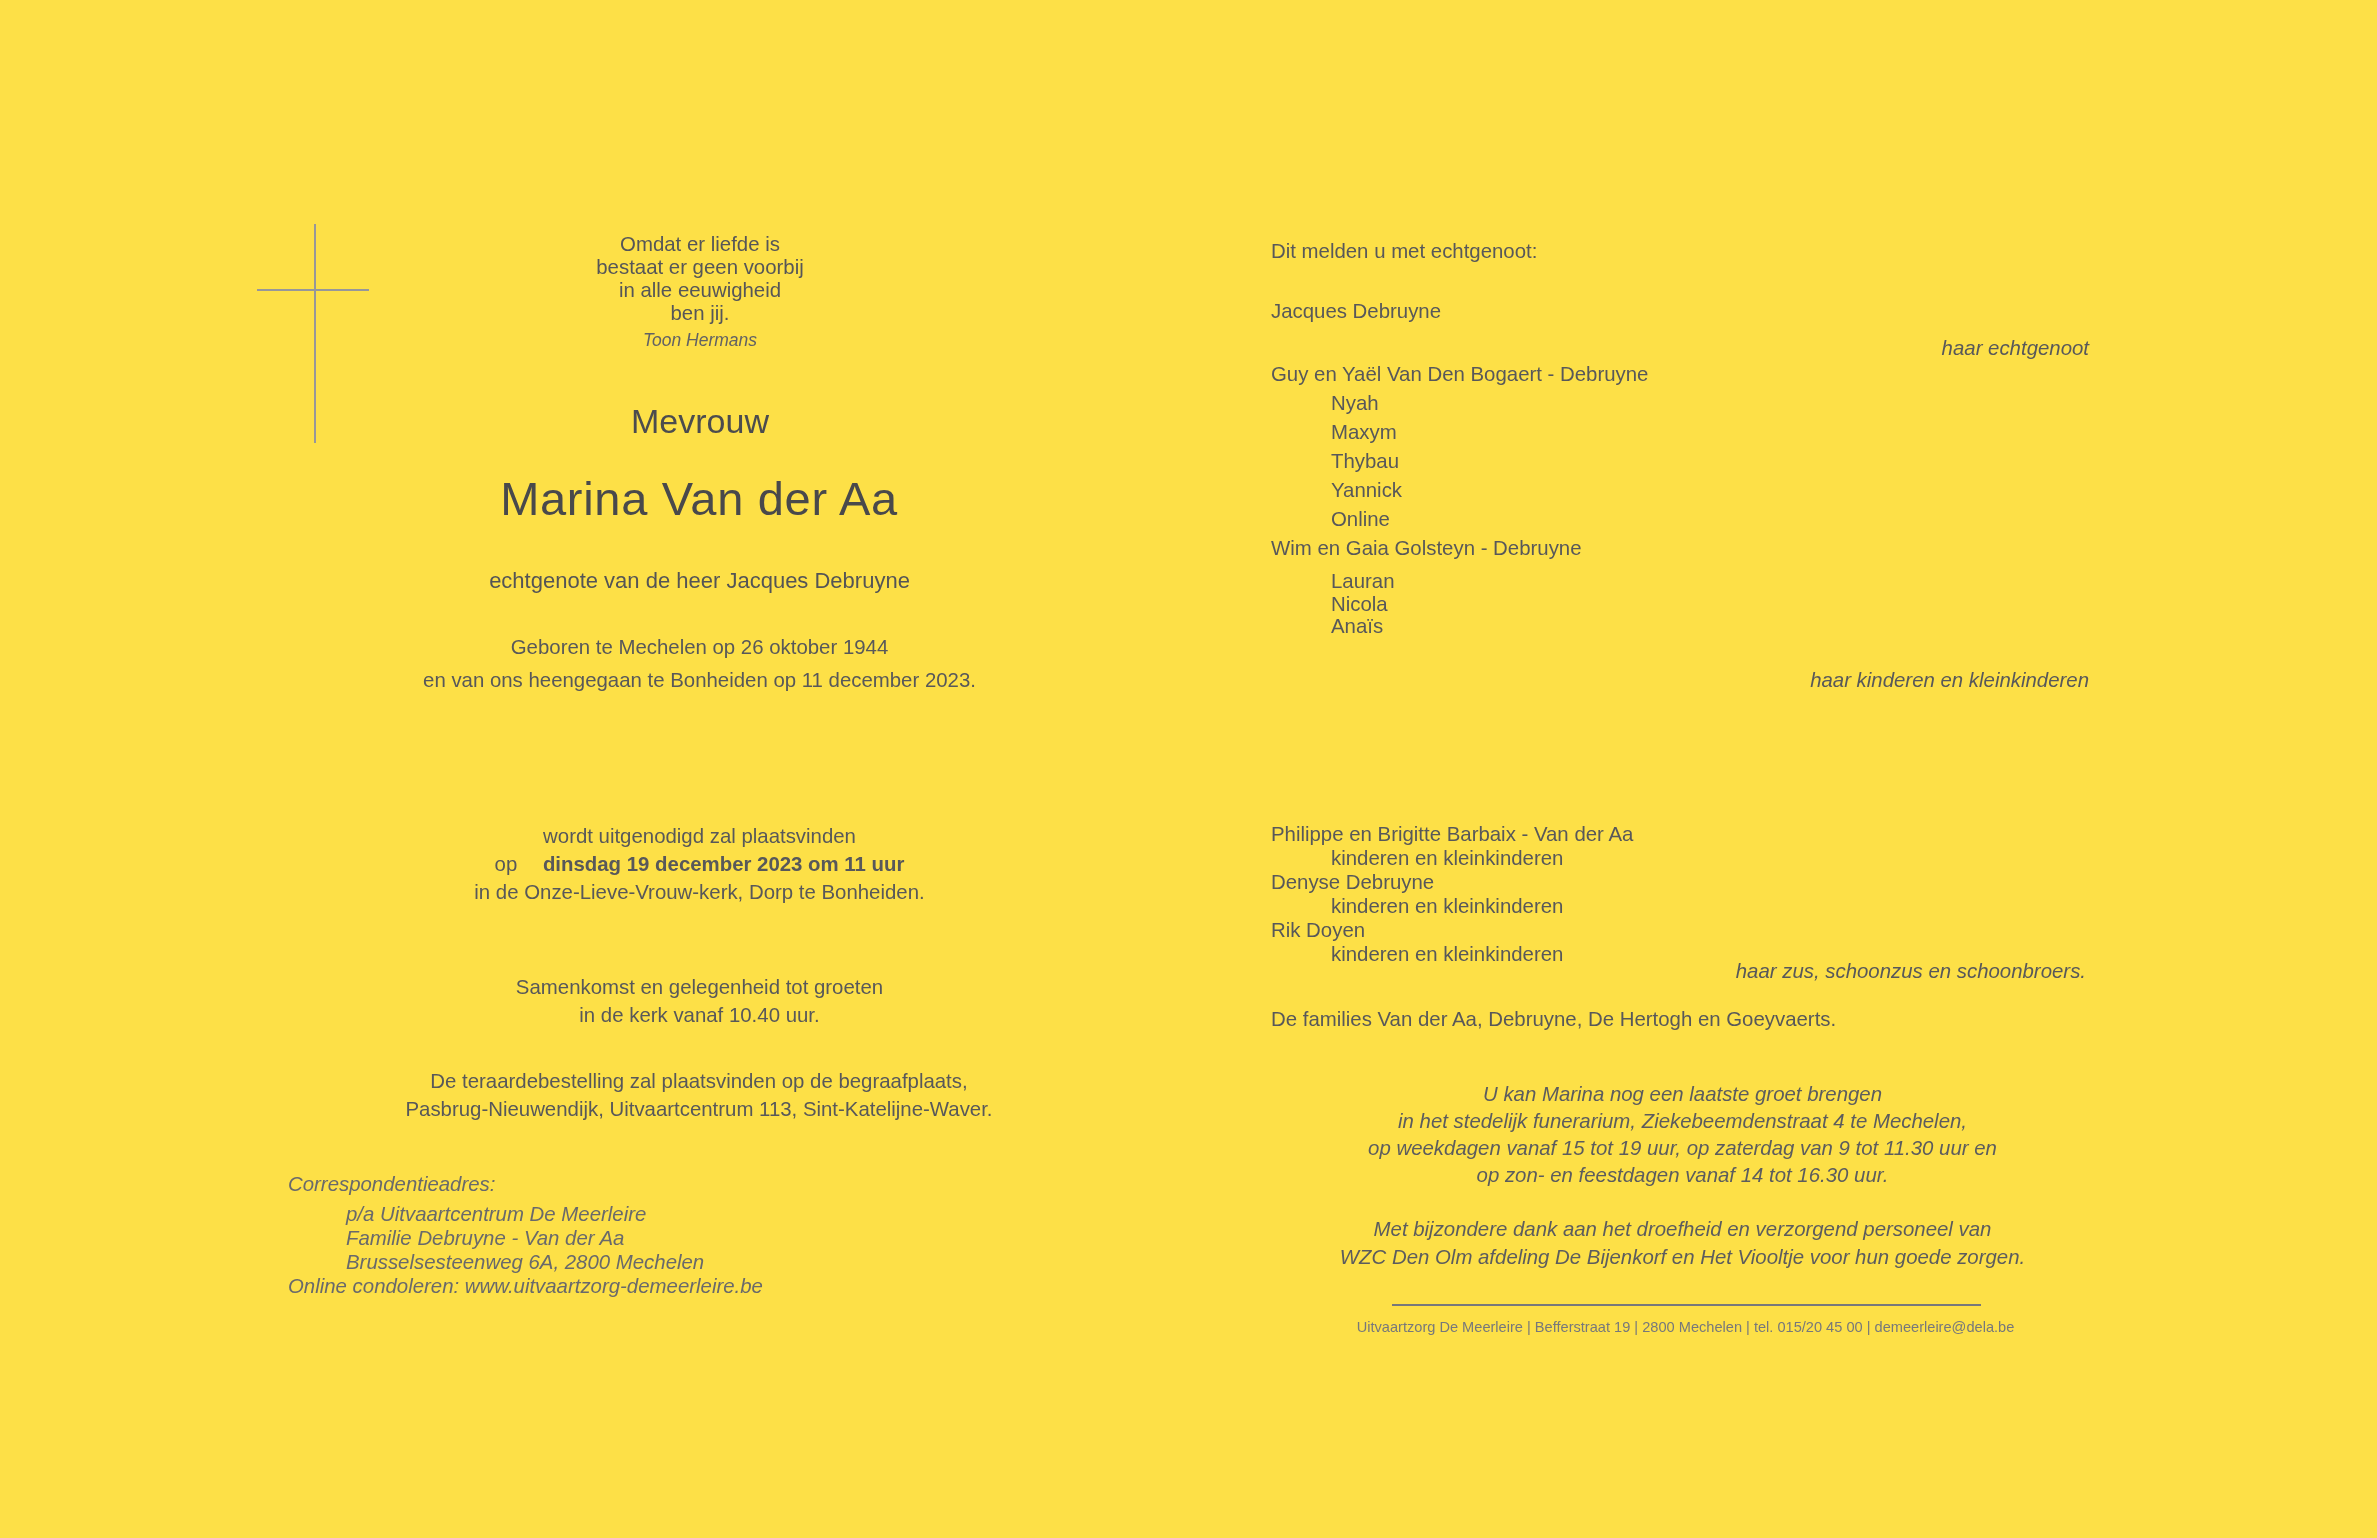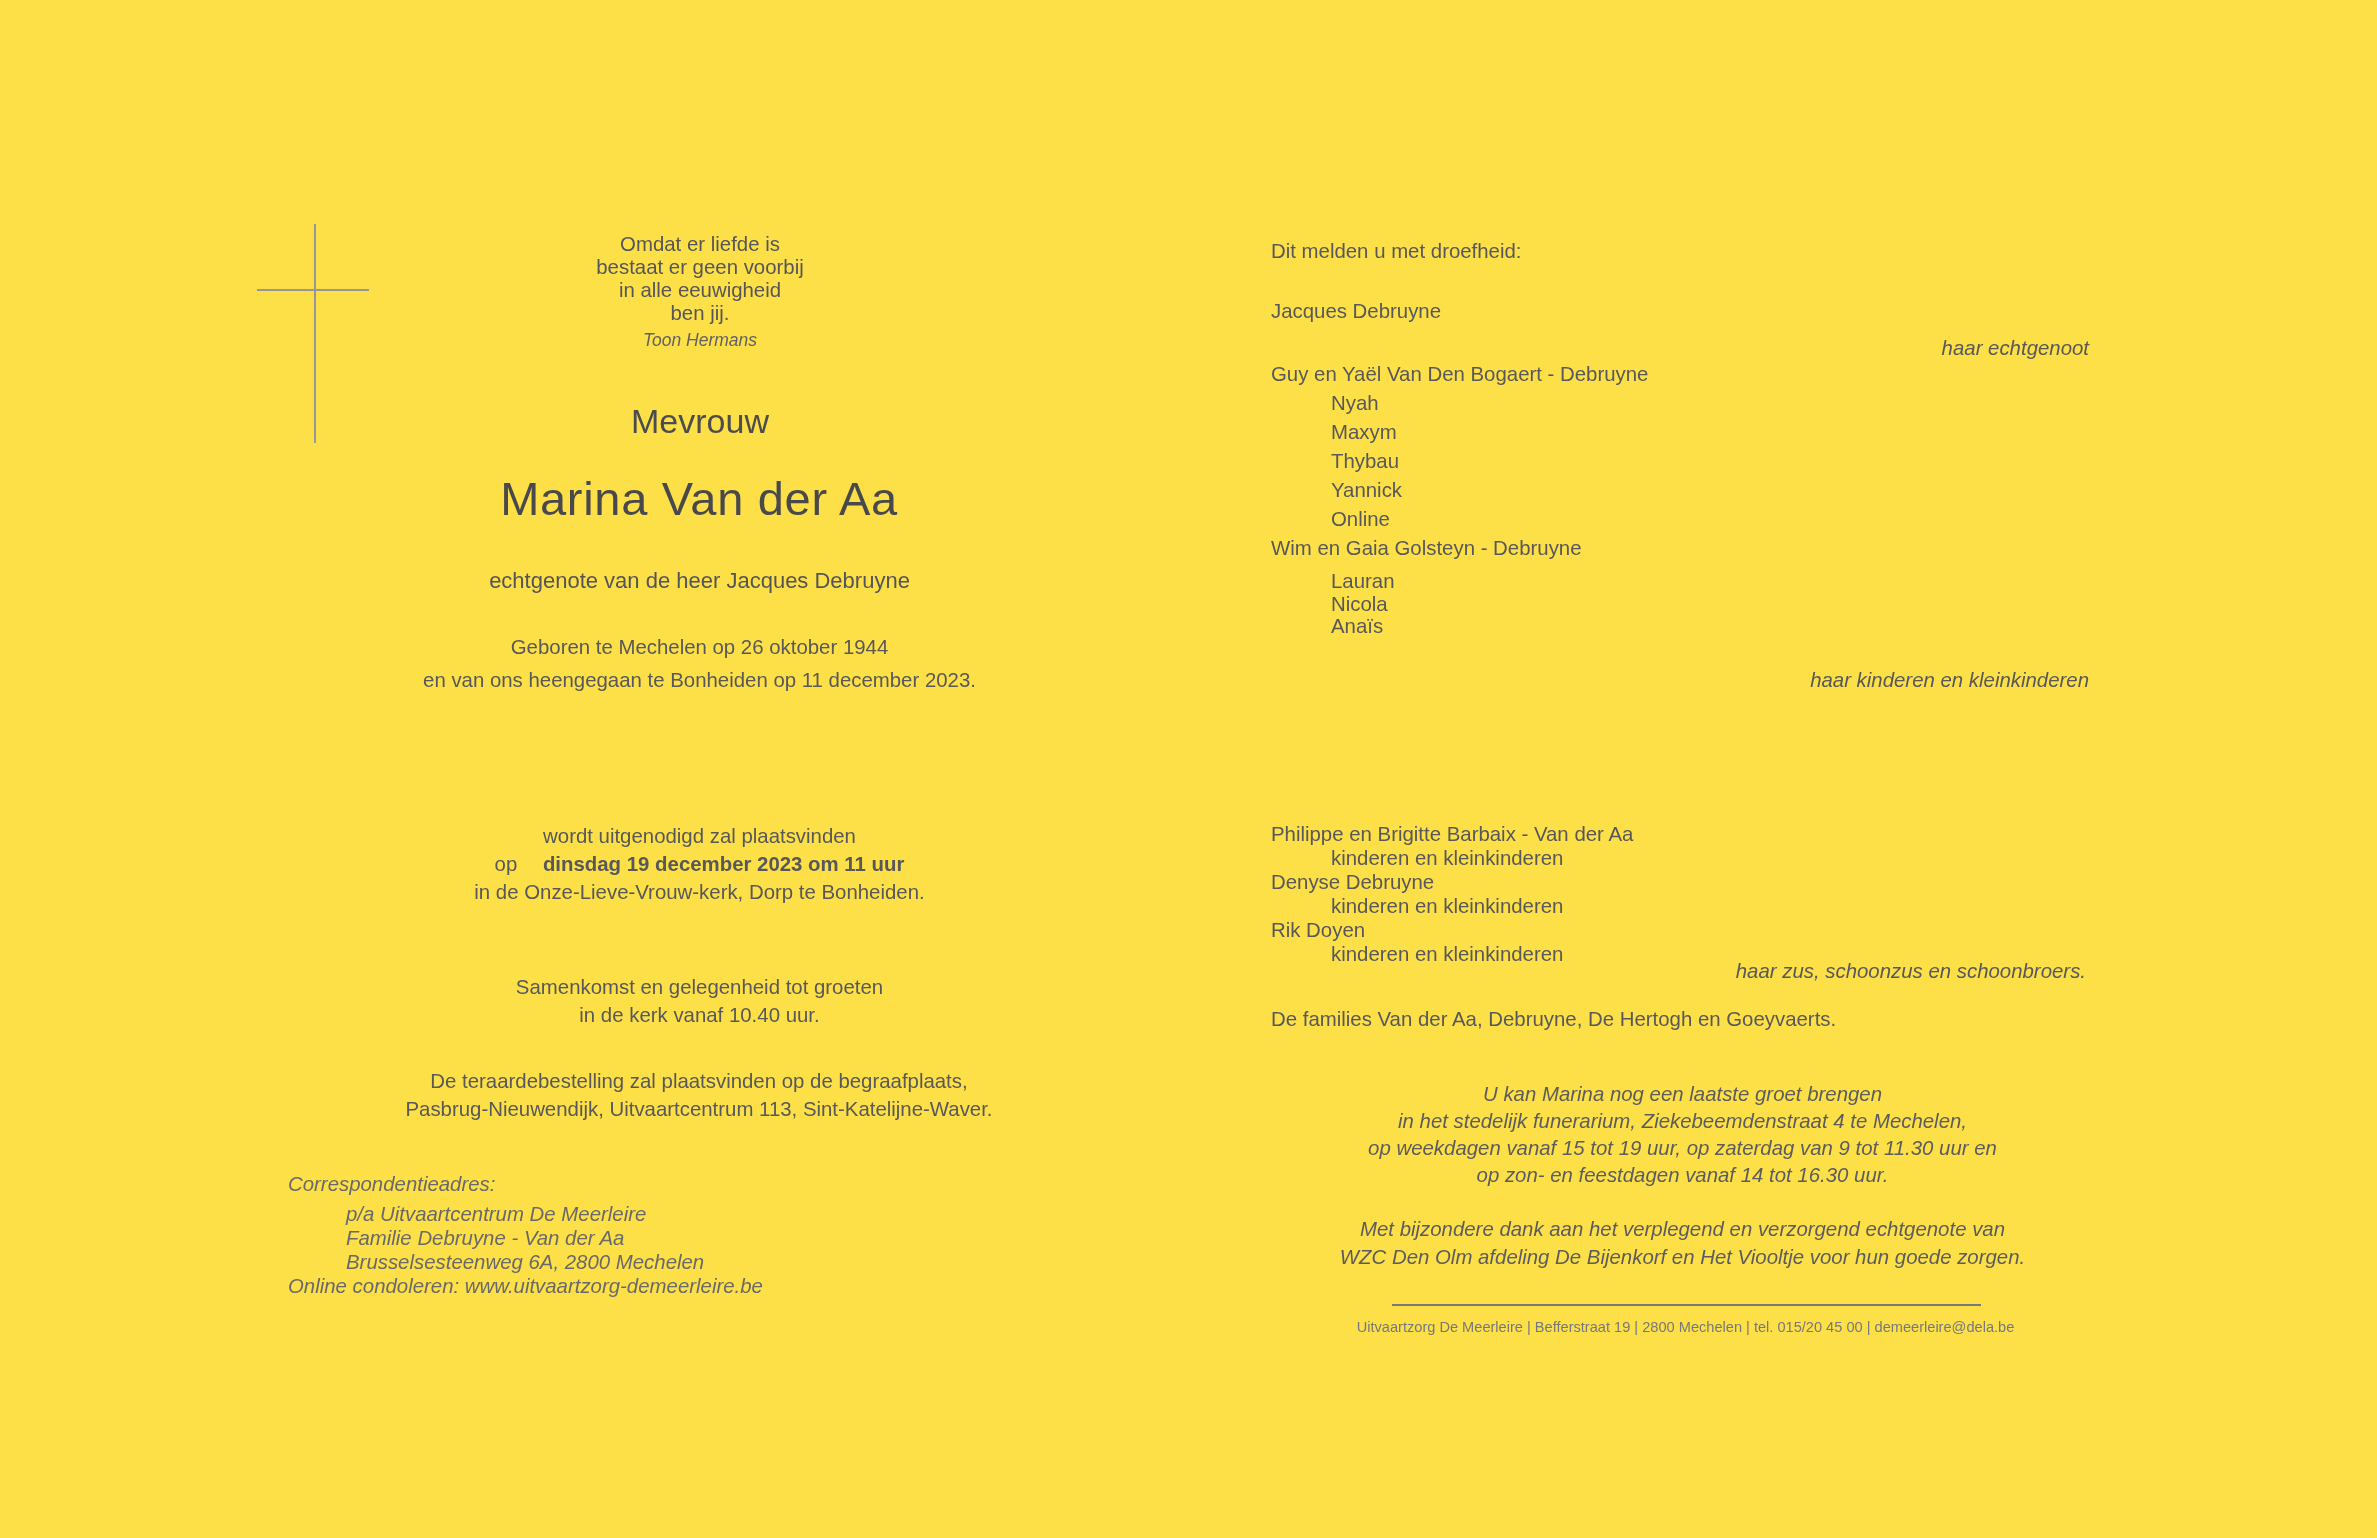--- a/index.html
+++ b/index.html
@@ -117,21 +117,21 @@
         <div class="corr-indent">Familie Debruyne - Van der Aa</div>
         <div class="corr-indent">Brusselsesteenweg 6A, 2800 Mechelen</div>
         <div>Online condoleren: www.uitvaartzorg-demeerleire.be</div>
       </div>
     </div>
 
   </div>
 
   <div>
 
-    <div class="abs intro">Dit melden u met droefheid:</div>
+    <div class="abs intro">Dit melden u met echtgenoot:</div>
 
     <div class="abs husband">Jacques Debruyne</div>
 
     <div class="abs husband-role right italic">haar echtgenoot</div>
 
     <div class="abs family-list">
       <div class="fam-row">Guy en Yaël Van Den Bogaert - Debruyne</div>
       <div class="fam-child">Nyah</div>
       <div class="fam-child">Maxym</div>
       <div class="fam-child">Thybau</div>
@@ -161,21 +161,21 @@
     <div class="abs families-line">De families Van der Aa, Debruyne, De Hertogh en Goeyvaerts.</div>
 
     <div class="abs visitation center italic">
       <div>U kan Marina nog een laatste groet brengen</div>
       <div>in het stedelijk funerarium, Ziekebeemdenstraat 4 te Mechelen,</div>
       <div>op weekdagen vanaf 15 tot 19 uur, op zaterdag van 9 tot 11.30 uur en</div>
       <div>op zon- en feestdagen vanaf 14 tot 16.30 uur.</div>
     </div>
 
     <div class="abs thanks center italic">
-      <div>Met bijzondere dank aan het verplegend en verzorgend echtgenote van</div>
+      <div>Met bijzondere dank aan het droefheid en verzorgend personeel van</div>
       <div>WZC Den Olm afdeling De Bijenkorf en Het Viooltje voor hun goede zorgen.</div>
     </div>
 
     <div class="footer-rule"></div>
     <div class="abs footer-contact center">Uitvaartzorg De Meerleire  |  Befferstraat 19  |  2800 Mechelen  |  tel. 015/20 45 00  |  demeerleire@dela.be</div>
 
   </div>
 
 </div>
 

